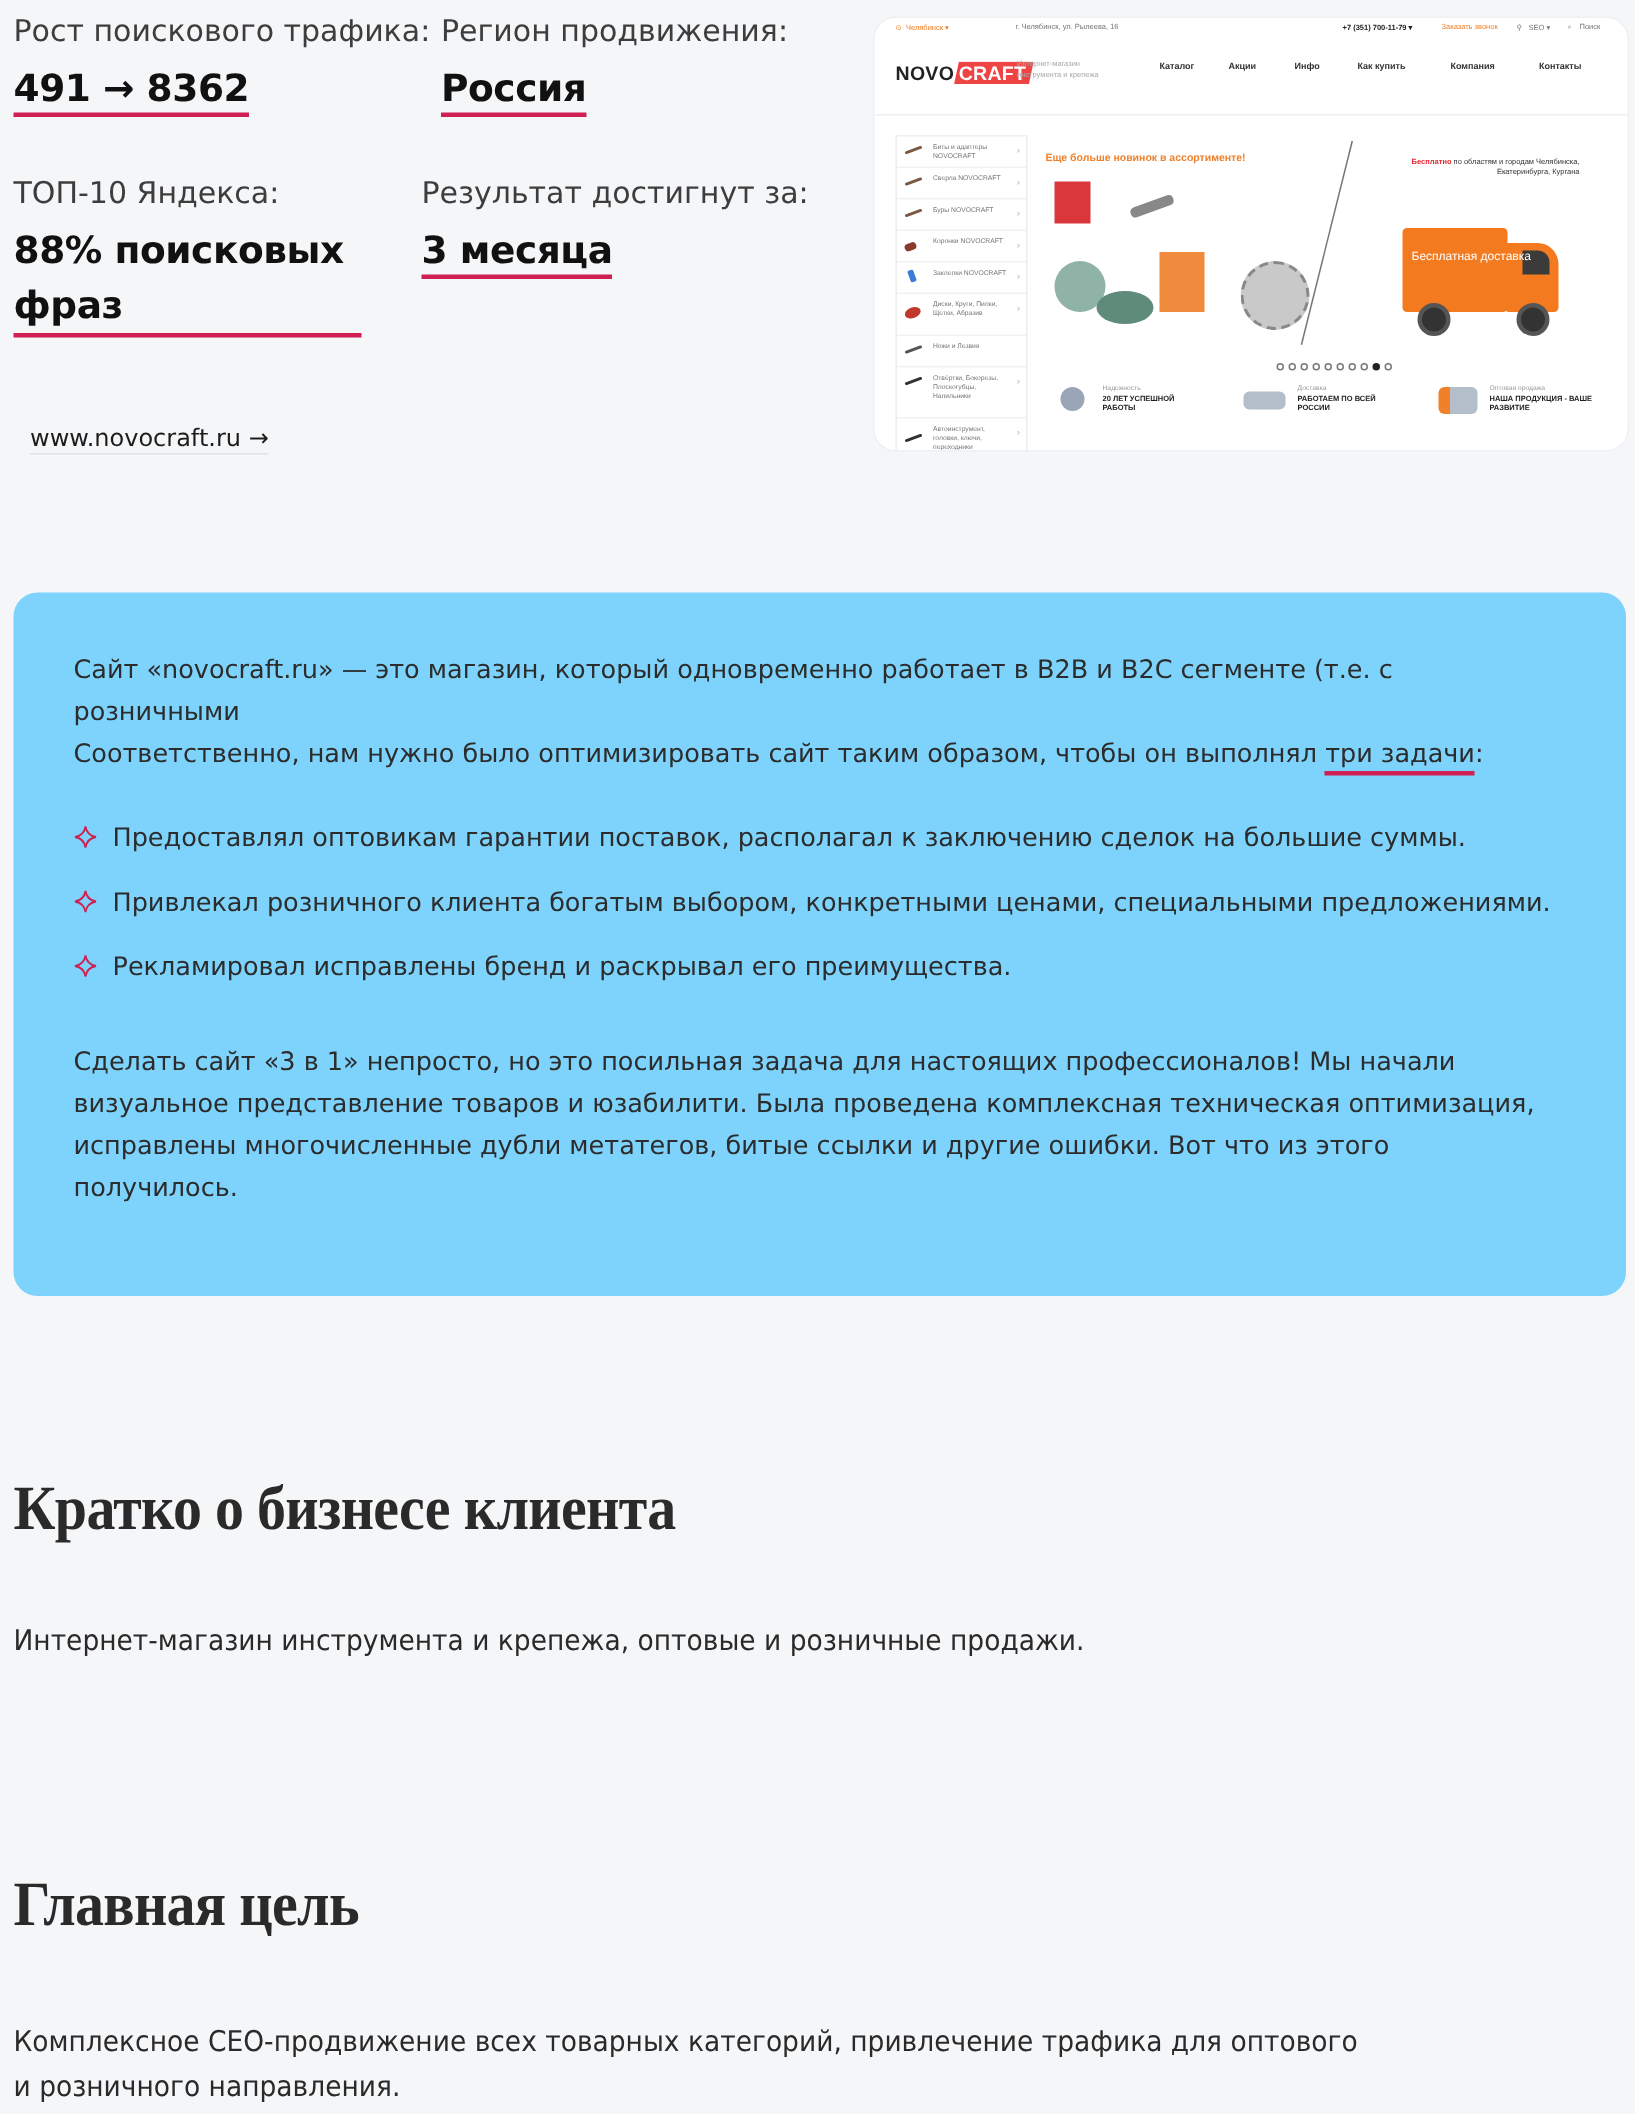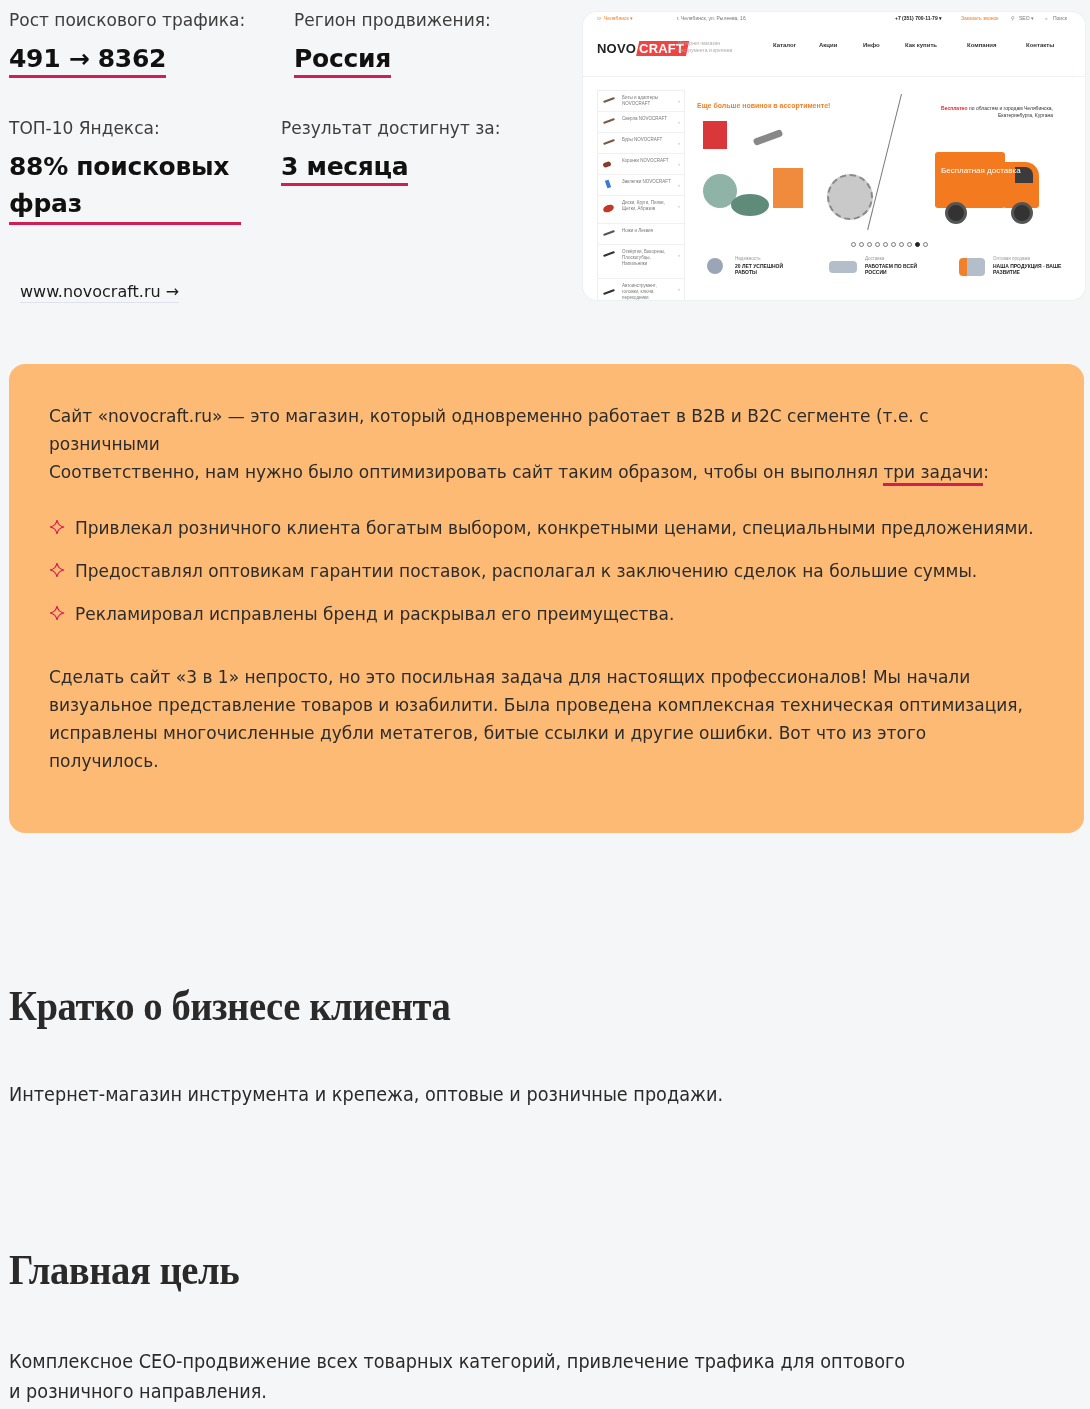--- a/index.html
+++ b/index.html
@@ -5,21 +5,21 @@
   html, body { margin:0; padding:0; }
   body {
     width:1090px; height:1409px; overflow:hidden;
     background:#f5f6f8;
     font-family:"DejaVu Sans", sans-serif;
     color:#2a2a2a;
     position:relative;
   }
   
   .stat { position:absolute; }
-  .stat-label { font-size:17px; color:#3d3d3d; line-height:22px; white-space:nowrap; }
+  .stat-label { font-size:20px; color:#3d3d3d; line-height:22px; white-space:nowrap; }
   .stat-value {
     font-family:"DejaVu Sans", sans-serif; font-weight:bold;
     font-size:25px; color:#111; line-height:37px; letter-spacing:-0.3px;
   }
   .stat-value .u { display:inline; border-bottom:3px solid #d01f52; padding-bottom:2px; }
   .u-block { border-bottom:3px solid #d01f52; }
   .site-link {
     position:absolute; left:20px; top:282px;
     font-size:16px; color:#1c1c1c; text-decoration:none;
     border-bottom:1px solid #dfe2ea; padding-bottom:1px;
@@ -67,22 +67,22 @@
   .dots i.on { background:#222; border-color:#222; }
 
   .features { position:absolute; top:240px; left:108px; right:10px; height:34px; }
   .feat { position:absolute; top:4px; width:120px; }
   .feat .fi { position:absolute; left:0; top:2px; width:20px; height:18px; border-radius:4px; }
   .feat .small { position:absolute; left:28px; top:0; font-size:4.5px; color:#999; }
   .feat .big { position:absolute; left:28px; top:7px; font-size:5px; font-weight:bold; color:#222; line-height:6px; width:70px; }
 
   
   .card {
-    position:absolute; left:9px; top:364px; width:1075px; height:469px;
-    background:#fdba74; border-radius:16px;
+    position:absolute; left:9px; top:395px; width:1075px; height:469px;
+    background:#7dd3fc; border-radius:16px;
   }
   .card p { margin:0; }
   .para { position:absolute; left:40px; font-size:17px; line-height:28px; color:#2c2c2c; width:980px; }
   .para1 { top:38px; }
   .para2 { top:299px; }
   .hl { border-bottom:3px solid #d01f52; padding-bottom:1px; }
   .bullets { position:absolute; left:40px; top:152px; list-style:none; margin:0; padding:0; }
   .bullets li { position:relative; padding-left:26px; font-size:17px; line-height:24px; height:43px; color:#2c2c2c; white-space:nowrap; }
   .bullets li .star { position:absolute; left:0; top:3px; width:16px; height:16px; }
 
@@ -248,27 +248,27 @@
   <div class="para para1">
     <p>Сайт «novocraft.ru» — это магазин, который одновременно работает в B2B и B2C сегменте (т.е. с розничными</p>
     <p><span>Соответственно, нам нужно было оптимизировать сайт таким образом, чтобы он выполнял </span><span class="hl">три задачи</span><span>:</span></p>
   </div>
 
   <ul class="bullets">
     <li>
       <svg class="star" viewBox="0 0 16 16">
           <path d="M8 1 Q9 7 15 8 Q9 9 8 15 Q7 9 1 8 Q7 7 8 1Z" fill="none" stroke="#d01f52" stroke-width="1.2"></path>
         </svg>
-      <span>Привлекал розничного клиента богатым выбором, конкретными ценами, специальными предложениями.</span>
+      <span>Предоставлял оптовикам гарантии поставок, располагал к заключению сделок на большие суммы.</span>
     </li>
     <li>
       <svg class="star" viewBox="0 0 16 16">
           <path d="M8 1 Q9 7 15 8 Q9 9 8 15 Q7 9 1 8 Q7 7 8 1Z" fill="none" stroke="#d01f52" stroke-width="1.2"></path>
         </svg>
-      <span>Предоставлял оптовикам гарантии поставок, располагал к заключению сделок на большие суммы.</span>
+      <span>Привлекал розничного клиента богатым выбором, конкретными ценами, специальными предложениями.</span>
     </li>
     <li>
       <svg class="star" viewBox="0 0 16 16">
           <path d="M8 1 Q9 7 15 8 Q9 9 8 15 Q7 9 1 8 Q7 7 8 1Z" fill="none" stroke="#d01f52" stroke-width="1.2"></path>
         </svg>
       <span>Рекламировал исправлены бренд и раскрывал его преимущества.</span>
     </li>
   </ul>
 
   <div class="para para2">

